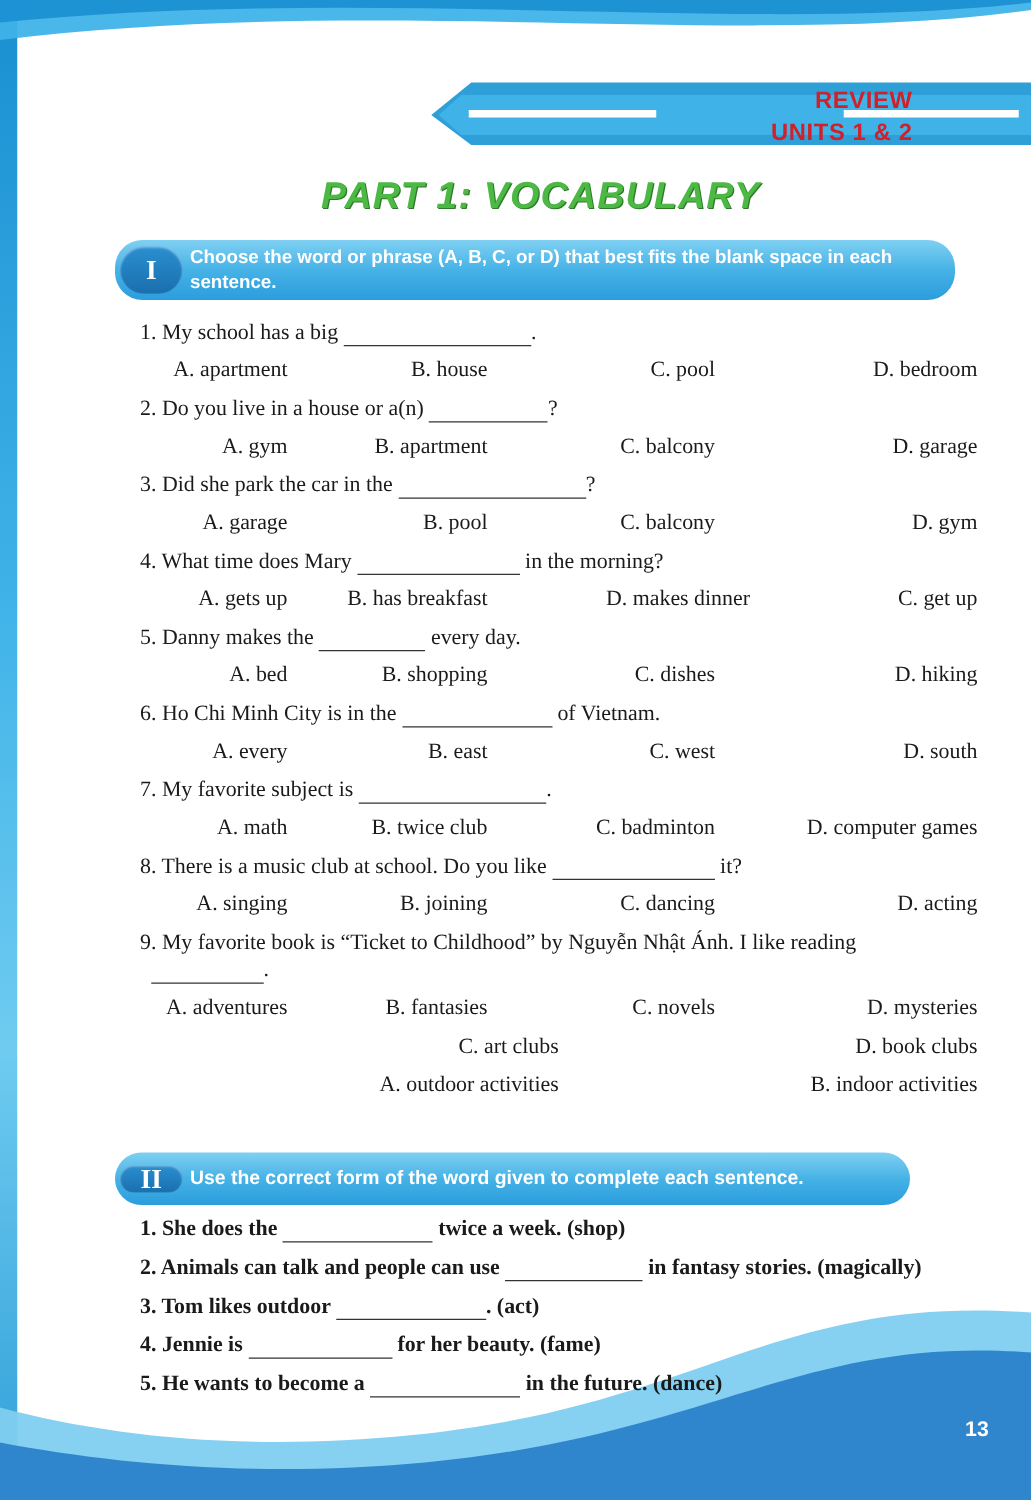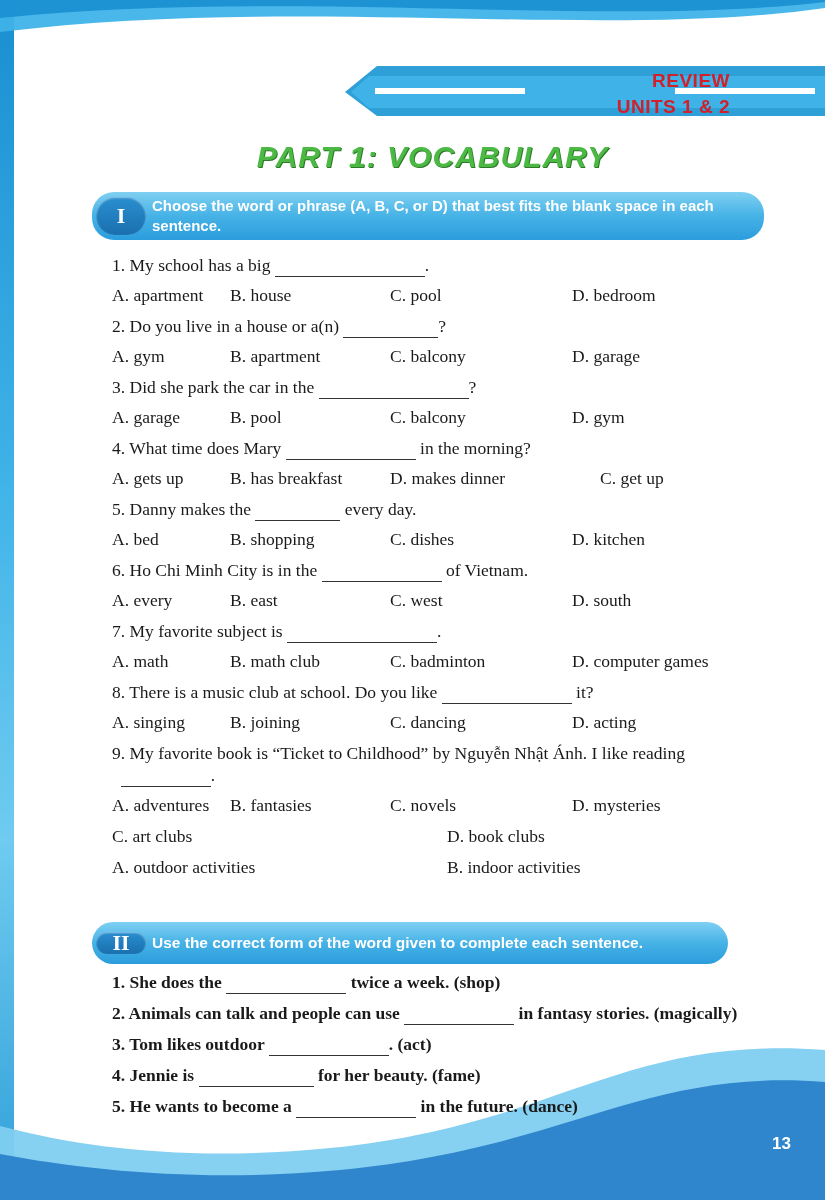--- a/index.html
+++ b/index.html
@@ -144,20 +144,21 @@
   }
   .q-stem.wrap { white-space: normal; }
   .blank {
     display: inline-block;
     border-bottom: 1px solid #333;
     vertical-align: baseline;
   }
   .opts {
     display: flex;
     margin-bottom: 9px;
+    text-align: right;
   }
   .opt {
     font-size: 17.5px;
   }
   .opt.o1 { width: 118px; }
   .opt.o2 { width: 160px; }
   .opt.o3 { width: 182px; }
   .opt.o4 { width: 210px; }
   .opts.two .opt.o1 { width: 335px; }
 
@@ -244,33 +245,33 @@
       <div class="opt o1">A. gets up</div>
       <div class="opt o2">B. has breakfast</div>
       <div class="opt o4">D. makes dinner</div>
       <div class="opt o3">C. get up</div>
     </div>
     <div class="q-stem"><span>5. Danny makes the </span><span class="blank" style="width: 85px;">&nbsp;</span><span> every day.</span></div>
     <div class="opts">
       <div class="opt o1">A. bed</div>
       <div class="opt o2">B. shopping</div>
       <div class="opt o3">C. dishes</div>
-      <div class="opt o4">D. kitchen</div>
+      <div class="opt o4">D. hiking</div>
     </div>
     <div class="q-stem"><span>6. Ho Chi Minh City is in the </span><span class="blank" style="width: 120px;">&nbsp;</span><span> of Vietnam.</span></div>
     <div class="opts">
       <div class="opt o1">A. every</div>
       <div class="opt o2">B. east</div>
       <div class="opt o3">C. west</div>
       <div class="opt o4">D. south</div>
     </div>
     <div class="q-stem"><span>7. My favorite subject is </span><span class="blank" style="width: 150px;">&nbsp;</span><span>.</span></div>
     <div class="opts">
       <div class="opt o1">A. math</div>
-      <div class="opt o2">B. math club</div>
+      <div class="opt o2">B. twice club</div>
       <div class="opt o3">C. badminton</div>
       <div class="opt o4">D. computer games</div>
     </div>
     <div class="q-stem"><span>8. There is a music club at school. Do you like </span><span class="blank" style="width: 130px;">&nbsp;</span><span> it?</span></div>
     <div class="opts">
       <div class="opt o1">A. singing</div>
       <div class="opt o2">B. joining</div>
       <div class="opt o3">C. dancing</div>
       <div class="opt o4">D. acting</div>
     </div>

